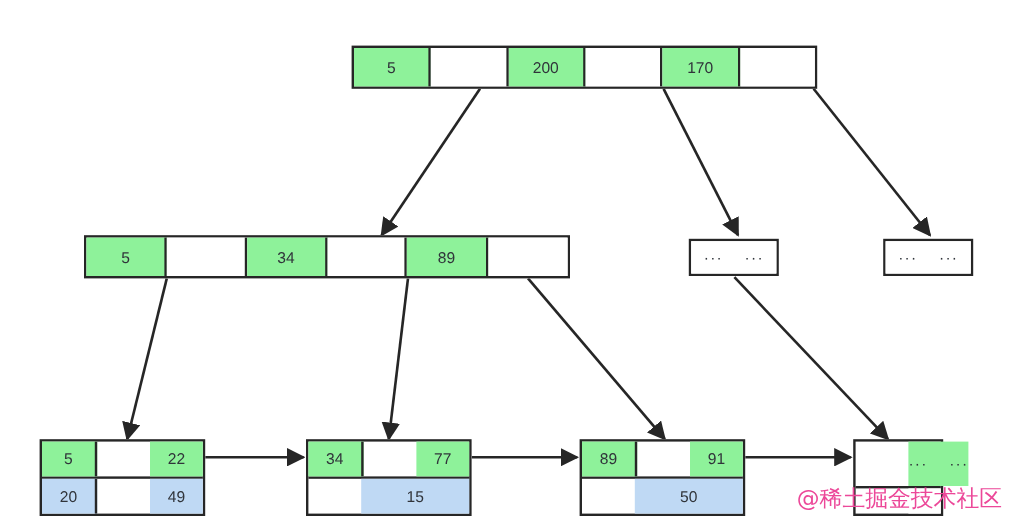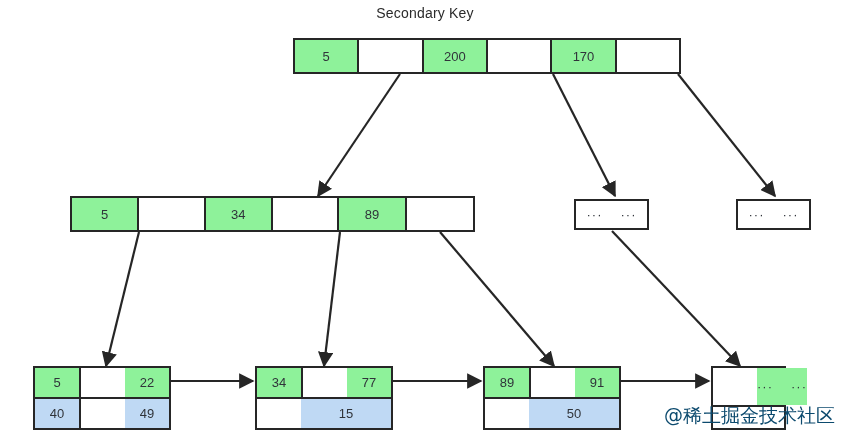--- a/index.html
+++ b/index.html
@@ -99,32 +99,31 @@
     align-items: center;
     justify-content: center;
     gap: 18px;
     width: 100%;
     height: 100%;
   }
 
   .watermark {
     position: absolute;
     font-size: 19px;
-    color: #0c4a6e;
+    color: #ec4899;
     white-space: nowrap;
     font-family: "DejaVu Sans", sans-serif;
     user-select: none;
   }
 </style>
 </head>
 <body>
 
 <div id="stage">
 
-  <div class="diagram-title">Secondary Key</div>
 
   <svg id="svg-layer" viewBox="0 0 850 438" xmlns="http://www.w3.org/2000/svg">
     <defs>
       <marker id="ah" viewBox="0 0 10 10" refX="9" refY="5" markerWidth="7" markerHeight="7" orient="auto-start-reverse">
         <path d="M 0 0 L 10 5 L 0 10 z" fill="#262626"></path>
       </marker>
     </defs>
 
     <line x1="400" y1="74" x2="318" y2="196" stroke="#262626" stroke-width="2.2" marker-end="url(#ah)"></line>
 
@@ -182,21 +181,21 @@
       </span>
     </div>
   </div>
 
   <div class="leaf" style="left:33px; top:366px; width:138px; height:64px;">
     <div class="leaf-row row-key">
       <div class="leaf-cell">5</div>
       <div class="leaf-cell">22</div>
     </div>
     <div class="leaf-row row-val">
-      <div class="leaf-cell">40</div>
+      <div class="leaf-cell">20</div>
       <div class="leaf-cell">49</div>
     </div>
   </div>
 
   <div class="leaf" style="left:255px; top:366px; width:138px; height:64px;">
     <div class="leaf-row row-key">
       <div class="leaf-cell">34</div>
       <div class="leaf-cell">77</div>
     </div>
     <div class="leaf-row row-val">

